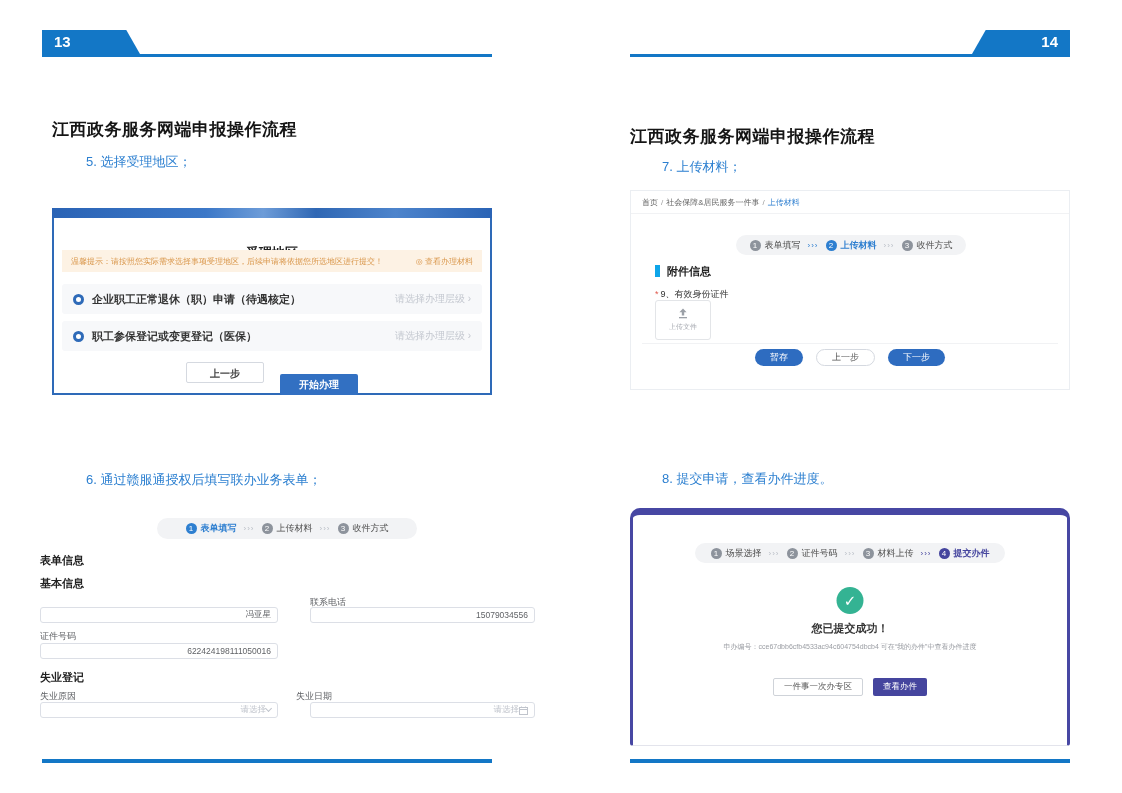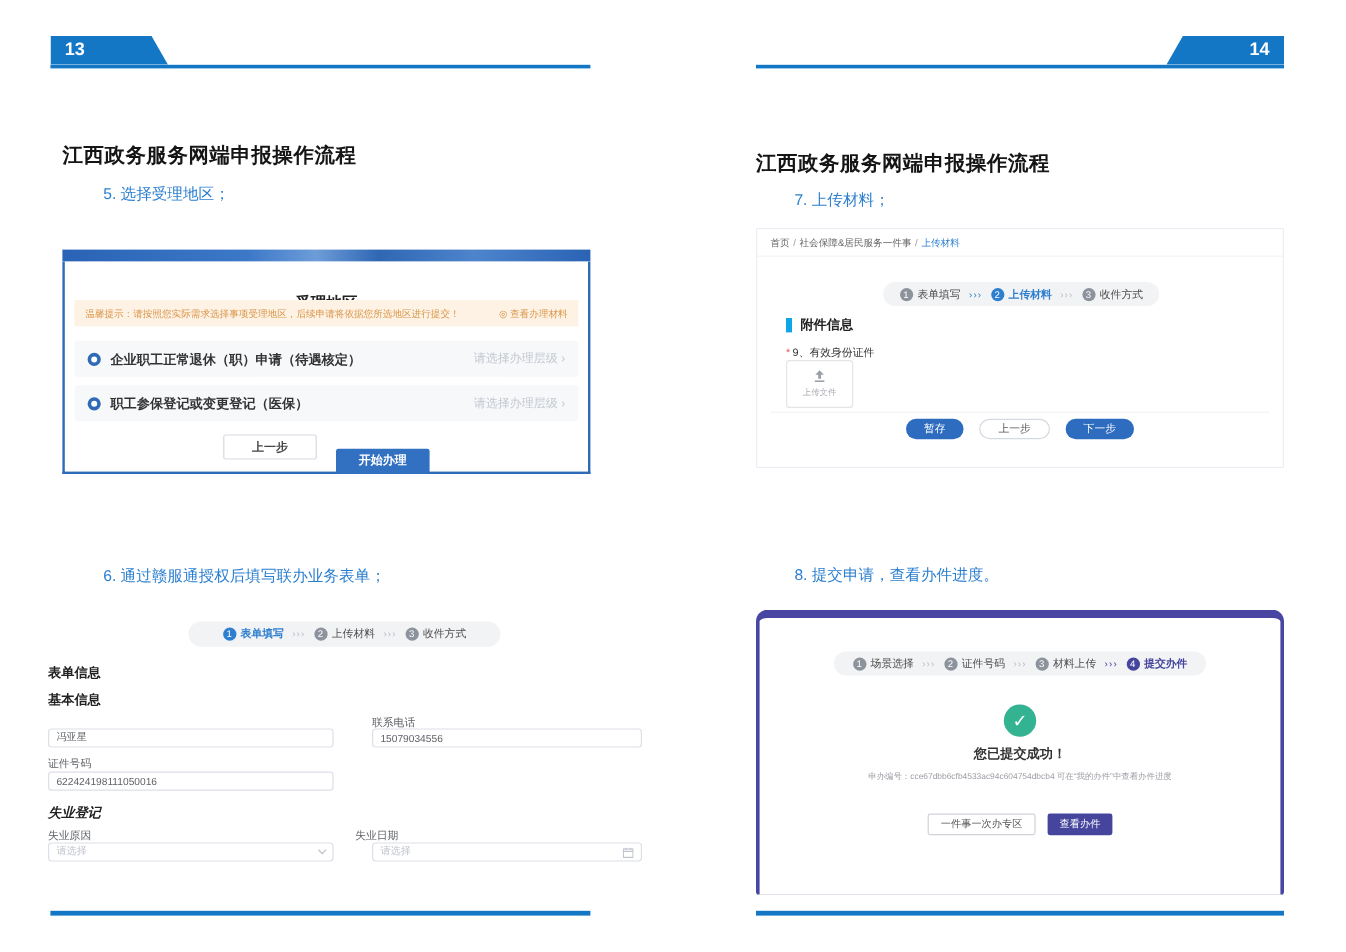--- a/index.html
+++ b/index.html
@@ -57,21 +57,21 @@
   .slabel.on-indigo{color:#45459e;font-weight:bold;}
   .sarrow{font-size:8px;color:#b9bec6;letter-spacing:1px;}
   .sarrow.on-blue{color:#2e7fd0;}
   .sarrow.on-indigo{color:#45459e;}
 
   
   .sec-title{font-size:11px;font-weight:bold;color:#222;}
   .field-label{font-size:9px;color:#606266;}
   .tb{position:absolute;height:16px;border:1px solid #dcdfe6;border-radius:3px;background:#fff;
       font-size:8.5px;color:#606266;padding:0 6px;box-sizing:border-box;
-      font-family:"Liberation Sans","DejaVu Sans",sans-serif;}
+      font-family:"Liberation Sans","DejaVu Sans",sans-serif;text-align:right;}
   .tb::placeholder{color:#c0c4cc;}
   .fake-input{display:flex;align-items:center;color:#c0c4cc;}
   .fake-input .ph{flex:1;}
   .caret-down{width:4px;height:4px;border-right:1px solid #c0c4cc;border-bottom:1px solid #c0c4cc;
               transform:rotate(45deg);margin-top:-3px;flex:none;}
 
   
   .upload-card{left:630px;top:190px;width:440px;height:200px;border:1px solid #ebeef2;
                background:#fff;box-sizing:border-box;}
   .breadcrumb{position:absolute;left:11px;top:6px;font-size:8px;color:#666;white-space:nowrap;}
@@ -174,21 +174,21 @@
 
   <div class="abs field-label" style="left:44px;top:596px;margin-top:16px;">姓名</div>
   <input class="tb" style="left: 40px; top: 607px; width: 238px;" value="冯亚星">
 
   <div class="abs field-label" style="left:310px;top:596px;">联系电话</div>
   <input class="tb" style="left: 310px; top: 607px; width: 225px;" value="15079034556">
 
   <div class="abs field-label" style="left:40px;top:630px;">证件号码</div>
   <input class="tb" style="left: 40px; top: 643px; width: 238px;" value="622424198111050016">
 
-  <div class="abs sec-title" style="left:40px;top:670px;font-style:italic;">失业登记</div>
+  <div class="abs sec-title" style="left:40px;top:670px;">失业登记</div>
 
   <div class="abs field-label" style="left:40px;top:690px;">失业原因</div>
   <div class="tb fake-input" style="left:40px;top:702px;width:238px;">
     <span class="ph">请选择</span>
     <span class="caret-down"></span>
   </div>
 
   <div class="abs field-label" style="left:296px;top:690px;text-align:right;">失业日期</div>
   <div class="tb fake-input" style="left:310px;top:702px;width:225px;">
     <span class="ph">请选择</span>

